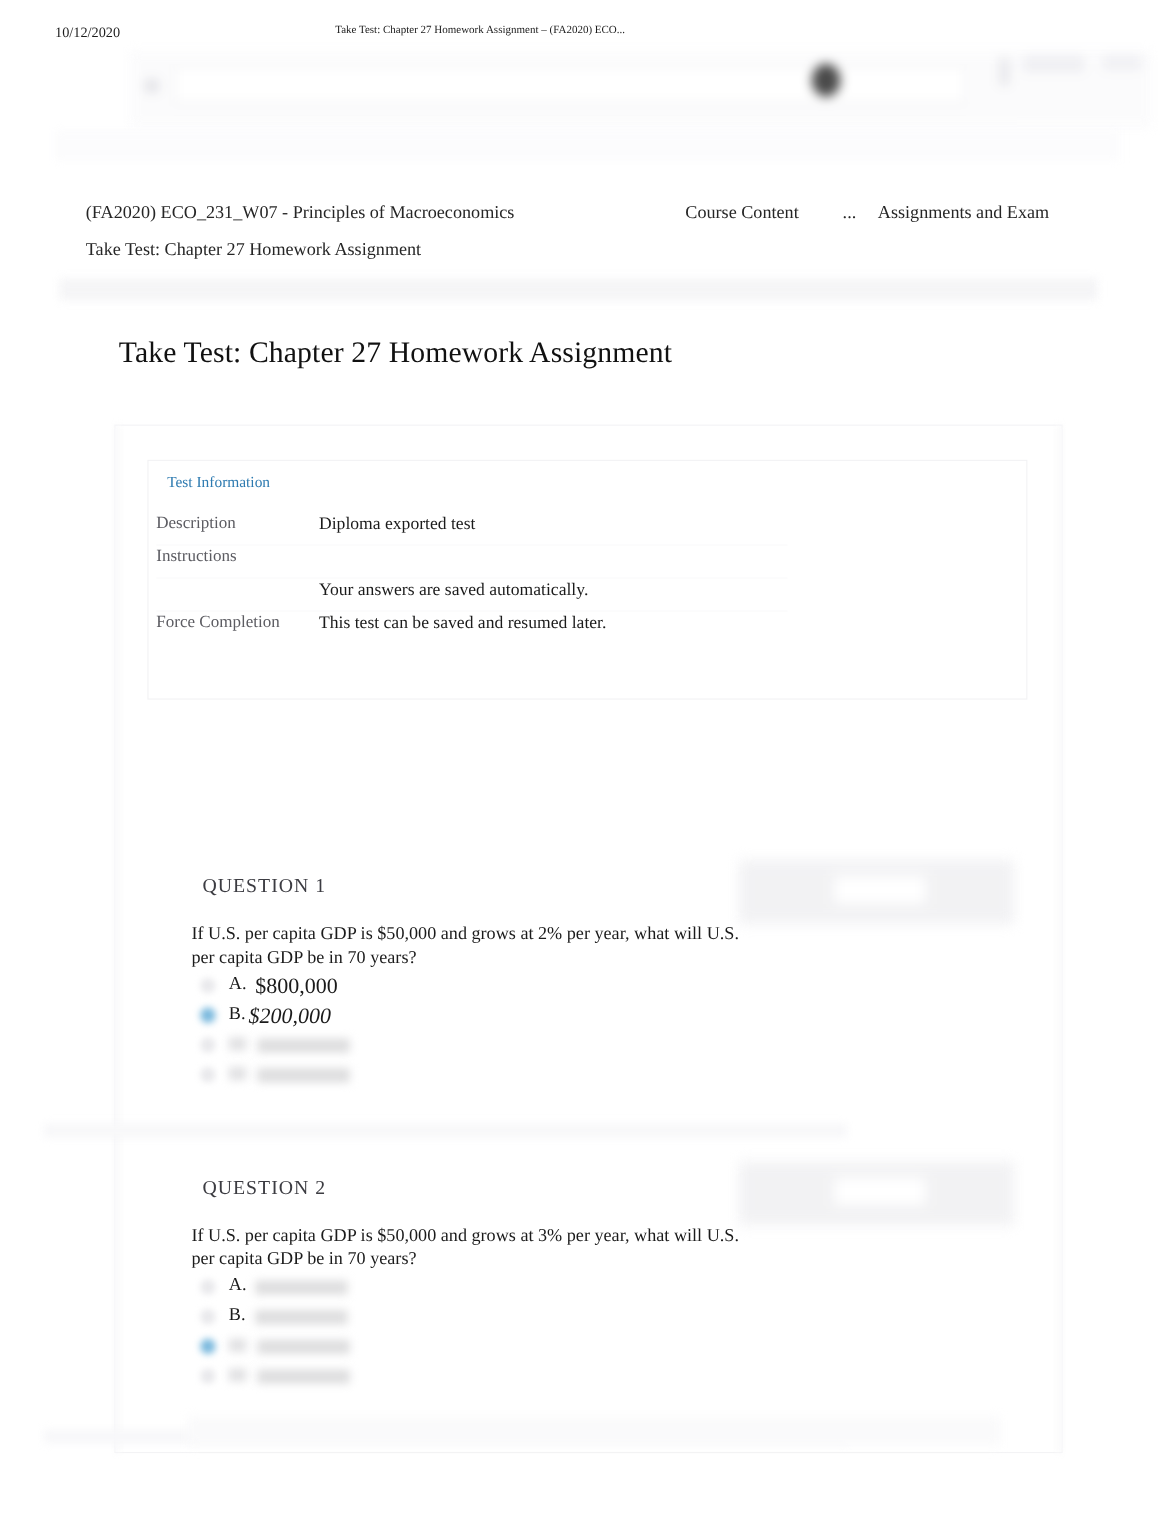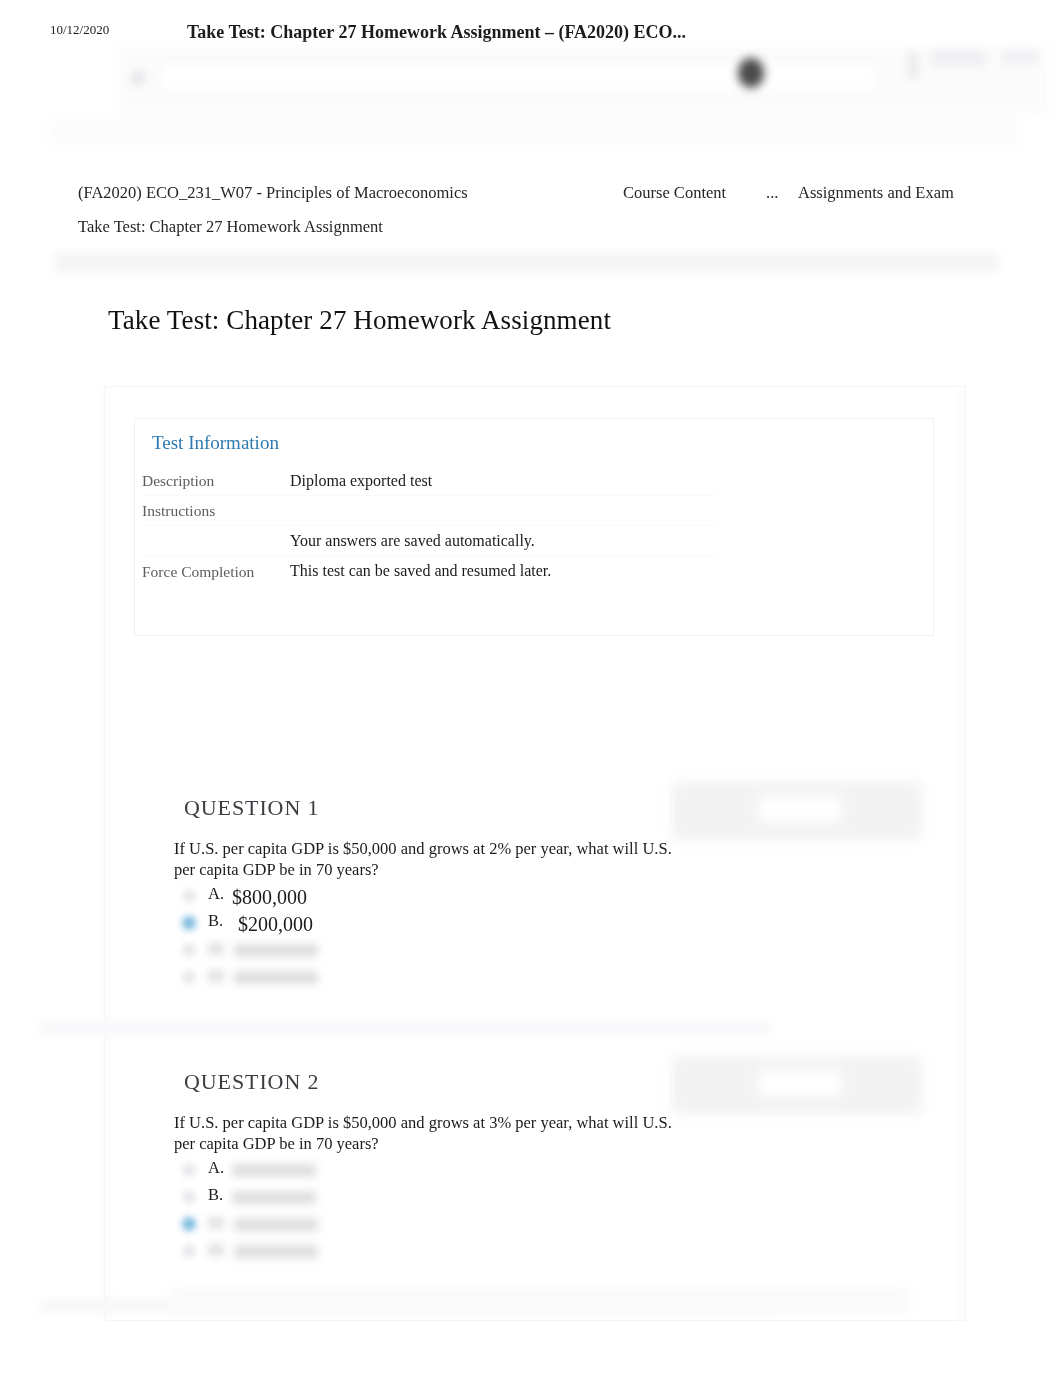--- a/index.html
+++ b/index.html
@@ -30,24 +30,23 @@
     font-size: 13px;
     color: #1b1b1b;
     white-space: nowrap;
   }
   .print-title {
     position: absolute;
     left: 0;
     top: 0;
     width: 873px;
     text-align: center;
-    font-size: 18px;
-    color: #1b1b1b;
-    white-space: nowrap;
-    font-weight: bold;
+    font-size: 10px;
+    color: #1b1b1b;
+    white-space: nowrap;
   }
 
   
   .app-chrome {
     position: absolute;
     top: 46px;
     left: 118px;
     width: 930px;
     height: 70px;
     background: #fbfbfc;
@@ -206,34 +205,34 @@
     left: 134px;
     width: 800px;
     height: 218px;
     border: 1px solid #f2f2f4;
     background: #ffffff;
   }
   .testinfo-heading {
     position: absolute;
     top: 432px;
     left: 152px;
-    font-size: 19px;
+    font-size: 14px;
     color: #2d7ab0;
     white-space: nowrap;
   }
 
   .info-table {
     position: absolute;
     top: 466px;
     left: 142px;
     width: 574px;
   }
   .info-row {
     display: flex;
-    align-items: center;
+    align-items: flex-start;
     min-height: 30px;
     border-bottom: 1px solid #fafafb;
   }
   .info-row:last-child { border-bottom: none; }
   .info-label {
     width: 148px;
     flex: 0 0 148px;
     font-size: 15.5px;
     color: #5c5c62;
     padding-top: 1px;
@@ -257,21 +256,21 @@
   #question-2 { top: 1056px; height: 266px; }
 
   .q-header {
     position: relative;
     height: 62px;
   }
   .q-header-label {
     position: absolute;
     left: 50px;
     top: 13px;
-    font-size: 22px;
+    font-size: 18px;
     color: #3c3c42;
     letter-spacing: .9px;
     white-space: nowrap;
   }
   .q-points-blur {
     position: absolute;
     right: 12px;
     top: 0;
     width: 250px;
     height: 58px;
@@ -458,21 +457,21 @@
     <div class="q-text">If U.S. per capita GDP is $50,000 and grows at 2% per year, what will U.S. per capita GDP be in 70 years?</div>
     <div class="q-options">
       <div class="q-option">
         <span class="opt-radio"></span>
         <span class="opt-letter">A.</span>
         <span class="opt-text" style="left: 58px;">$800,000</span>
       </div>
       <div class="q-option">
         <span class="opt-radio selected"></span>
         <span class="opt-letter">B.</span>
-        <span class="opt-text" style="left: 64px;">$200,000</span>
+        <span class="opt-text" style="left: 52px; font-style: italic;">$200,000</span>
       </div>
       <div class="q-option">
         <span class="opt-radio"></span>
         <span class="opt-letter blurred"></span>
         <span class="opt-text blurred" style="left: 60px;"></span>
       </div>
       <div class="q-option">
         <span class="opt-radio"></span>
         <span class="opt-letter blurred"></span>
         <span class="opt-text blurred" style="left: 60px;"></span>

